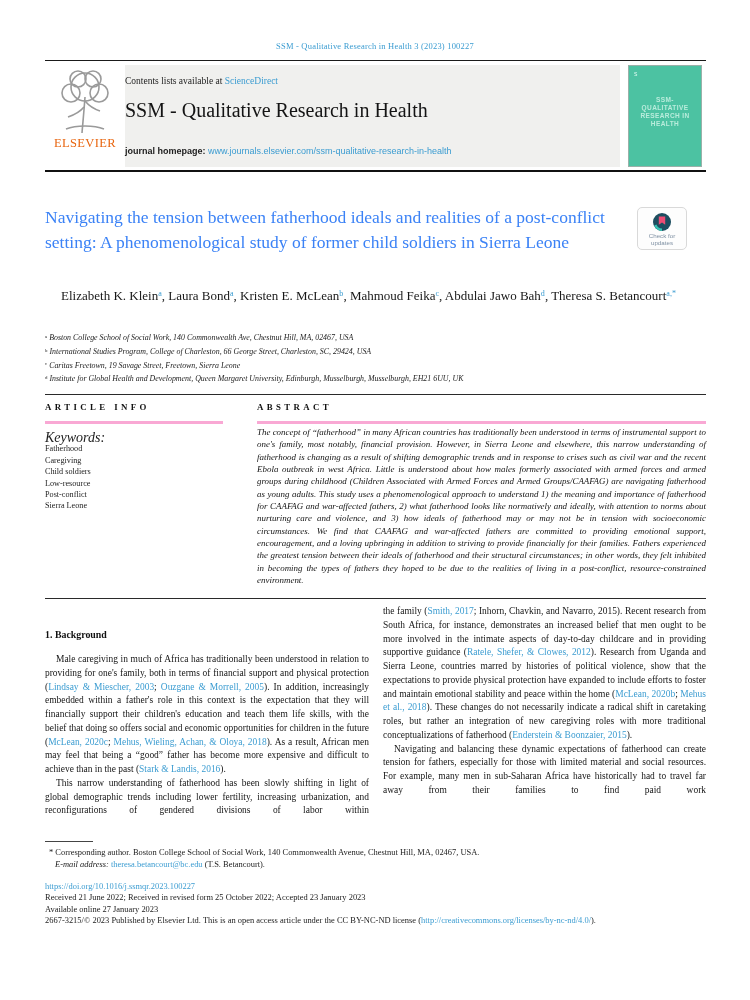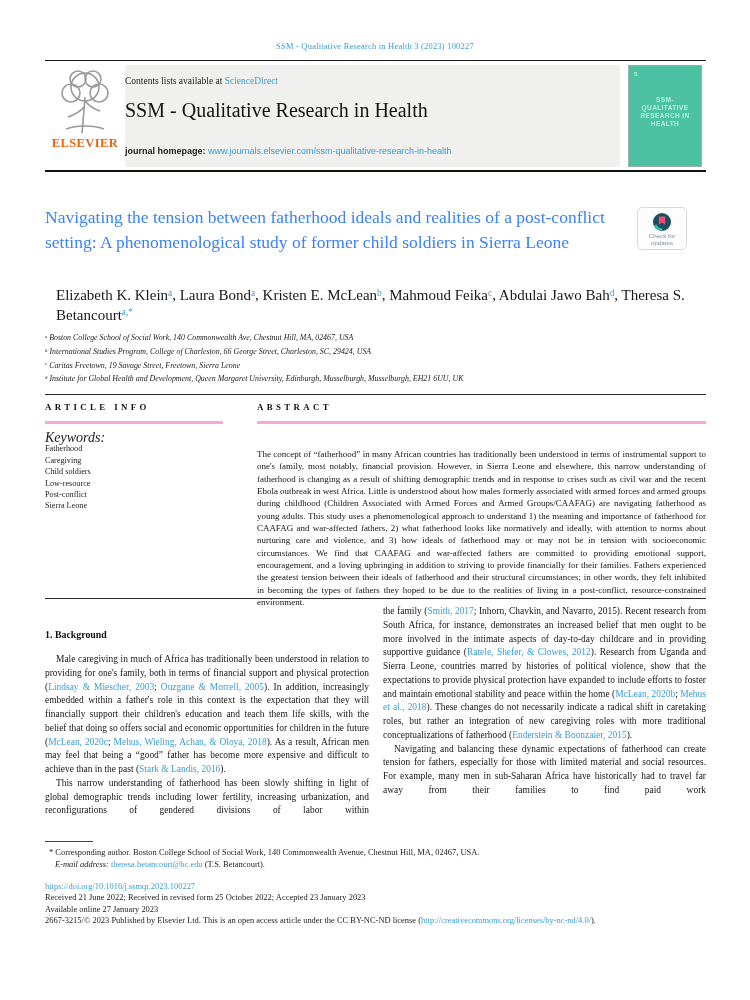--- a/index.html
+++ b/index.html
@@ -15,21 +15,21 @@
   
   .citation-line { position:absolute; top:41px; left:0; width:100%; text-align:center;
     font-size:8.5px; color:#3b9cd1; letter-spacing:0.2px; }
 
   .rule-top { position:absolute; left:45px; width:661px; top:60px; height:1.4px; background:#1a1a1a; }
 
   
   .masthead { position:absolute; left:45px; top:63px; width:661px; height:106px; }
   .logo-box { position:absolute; left:0; top:2px; width:80px; height:102px; background:#fff; text-align:center; }
   .logo-tree { display:block; margin:2px auto 0 auto; }
-  .logo-word { font-family:"Liberation Serif", serif; font-size:12.5px; font-weight:bold;
+  .logo-word { font-family:"Liberation Serif", serif; font-size:12.5px; font-weight:normal;
     color:#e8650f; letter-spacing:0.4px; margin-top:1px; }
   .banner { position:absolute; left:80px; top:2px; width:495px; height:102px; background:#f0f0ee; text-align:left; }
   .contents-line { position:absolute; top:11px; width:100%; font-size:9.5px; color:#1c1c1c; }
   .journal-title { position:absolute; top:34px; width:100%; font-size:20px; color:#141414; }
   .homepage-line { position:absolute; top:81px; width:100%;
     font-family:"Liberation Sans", sans-serif; font-size:9px; color:#1c1c1c; }
   .homepage-line .lbl { font-weight:bold; }
   .cover-thumb { position:absolute; left:583px; top:2px; width:74px; height:102px;
     background:#4cc2a2; border:1px solid #9ab0a9; text-align:center; }
   .cover-mark { position:absolute; top:5px; left:5px; font-size:5px; color:#eafff8;
@@ -42,39 +42,39 @@
 
   
   .title-block { position:absolute; left:45px; top:205px; width:585px;
     font-size:17.5px; line-height:24.5px; color:#3b82f6; }
   .badge { position:absolute; left:637px; top:207px; width:50px; height:43px;
     border:1px solid #d9d9d9; border-radius:5px; background:#fdfdfd; text-align:center; cursor:pointer; }
   .badge svg { display:block; margin:4px auto 0 auto; }
   .badge-label { font-family:"Liberation Sans", sans-serif; font-size:6.2px; line-height:6.8px;
     color:#7f90a3; margin-top:1px; white-space:pre-line; }
 
-  .authors { position:absolute; left:56px; top:287px; width:645px;
-    font-size:15px; line-height:17.5px; color:#181818; }
+  .authors { position:absolute; left:46px; top:287px; width:645px;
+    font-size:13px; line-height:17.5px; color:#181818;text-align:center; }
 
   .affils { position:absolute; left:45px; top:332px; width:650px; }
   .affil { font-size:7.9px; line-height:12.8px; font-style:italic; color:#222; }
   .affil .sup { font-style:normal; }
 
   .rule-3 { position:absolute; left:45px; width:661px; top:394px; height:1.1px; background:#2a2a2a; }
 
   
   .info-abs { position:absolute; left:45px; top:402px; width:661px; }
   .ia-head { font-size:8.8px; font-weight:bold; letter-spacing:3.4px; color:#111;
     padding-bottom:9px; border-bottom:3px solid #f9a8d4; }
   .ia-left { position:absolute; left:0; top:0; width:178px; }
   .ia-right { position:absolute; left:212px; top:0; width:449px; }
   .kw-label { font-size:14px; font-style:italic; margin-top:8px; line-height:11.4px; }
   .kw-item { font-size:8.2px; line-height:11.4px; }
-  .abstract-text { margin-top:24px; font-size:8.95px; line-height:12.35px;
-    text-align:justify; color:#141414; }
+  .abstract-text { margin-top:2px; font-size:8.95px; line-height:12.35px;
+    text-align:justify; color:#141414;font-style:italic; }
 
   .rule-4 { position:absolute; left:45px; width:661px; top:598px; height:1.1px; background:#2a2a2a; }
 
   
   .body-cols { position:absolute; left:45px; top:604px; width:661px; height:232px; }
   .col-left { position:absolute; left:0; top:25px; width:324px; }
   .col-right { position:absolute; left:338px; top:1px; width:323px; }
   .sec-head { font-size:9.9px; font-weight:bold; color:#111; margin-bottom:13px; }
   .bpara { font-size:9.45px; line-height:13.75px; text-align:justify; color:#151515; }
   .indent { text-indent:11px; }

